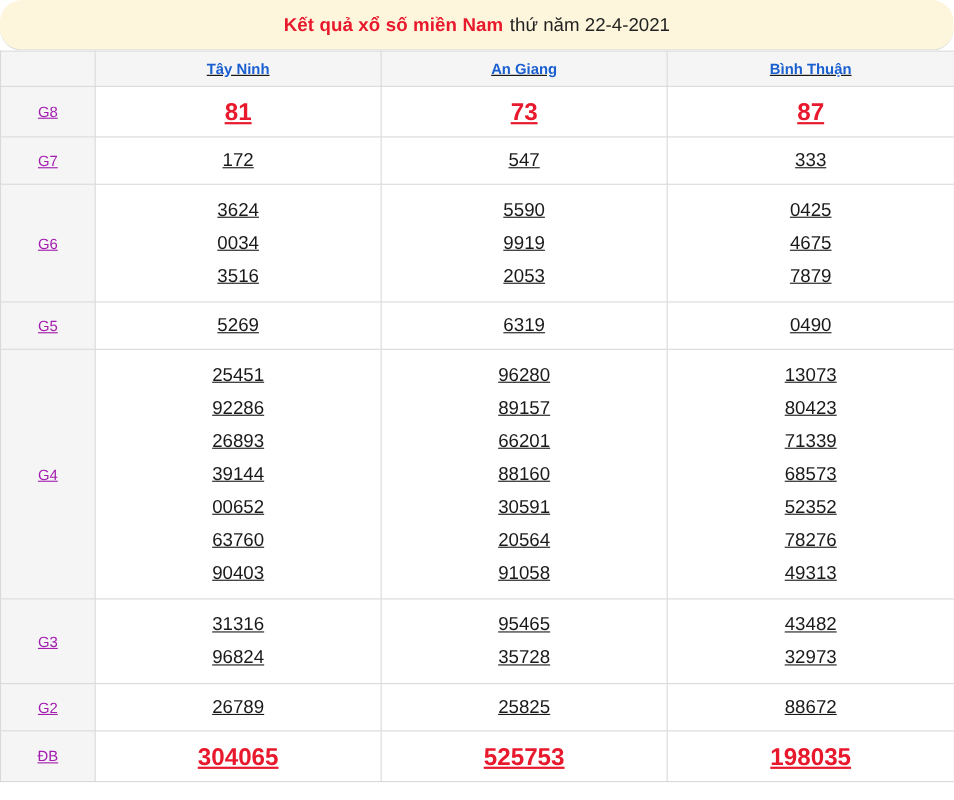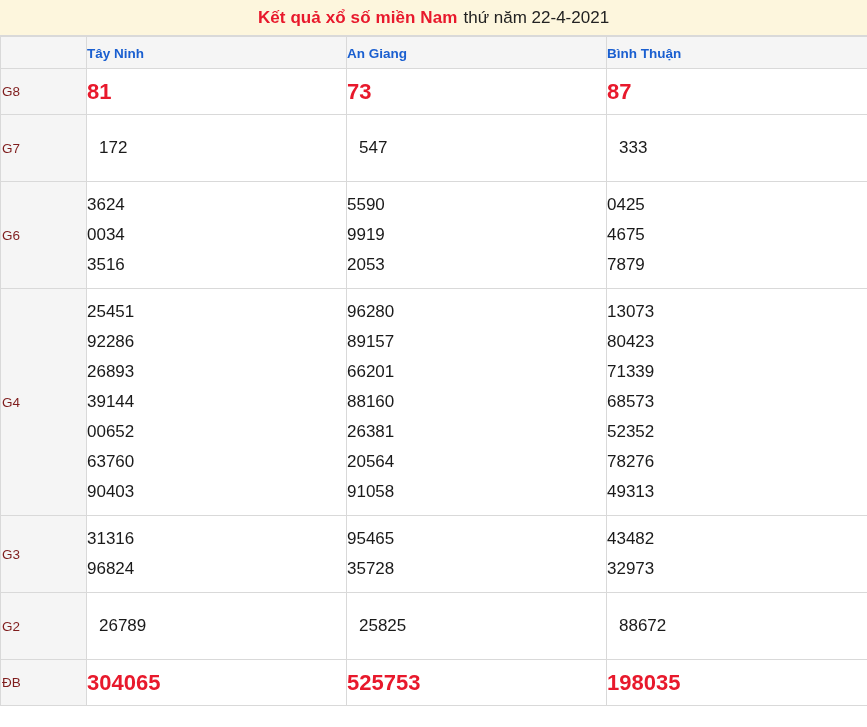--- a/index.html
+++ b/index.html
@@ -14,25 +14,26 @@
     overflow: hidden;
   }
   .page {
     width: 867px;
     position: relative;
   }
   
   .header {
     background: #fdf6dd;
     border-bottom: 1px solid #d9d9d9;
-    height: 36px;
+    height: 46px;
     display: flex;
     align-items: center;
     justify-content: center;
     box-sizing: border-box;
+    border-radius: 20px;
   }
   .header-title {
     font-size: 17px;
     font-weight: bold;
     color: #e8192c;
     letter-spacing: 0.1px;
   }
   .header-date {
     font-size: 17px;
     font-weight: normal;
@@ -40,43 +41,44 @@
     margin-left: 6px;
   }
   
   table.results {
     border-collapse: collapse;
     width: 867px;
     table-layout: fixed;
   }
   table.results td, table.results th {
     border: 1px solid #d9d9d9;
-    text-align: left;
+    text-align: center;
     vertical-align: middle;
     box-sizing: border-box;
+    text-decoration: underline;
   }
   col.prize-col { width: 86px; }
   col.prov-col  { width: 260px; }
   col.prov-col-last { width: 261px; }
 
   thead th {
     background: #f5f5f5;
     height: 32px;
     padding: 0;
   }
   .prov-name {
     color: #1a5fd0;
     font-size: 13.5px;
     font-weight: bold;
     text-decoration: none;
   }
   .prize-label {
     background: #f5f5f5;
     font-size: 13.5px;
-    color: #7f1d1d;
+    color: #a21caf;
     font-weight: normal;
   }
   .cell {
     background: #ffffff;
     font-size: 17px;
     color: #1a1a1a;
     padding: 8px 0;
     line-height: 30px;
     margin-top: 28px;
   }
@@ -95,21 +97,21 @@
   .row-db .cell {
     color: #e8192c;
     font-size: 22px;
     font-weight: bold;
     padding: 0;
     line-height: 44px;
     height: 46px;
   }
   .row-db .prize-label { height: 46px; font-weight: normal; }
   .row-simple .cell {
-    padding: 12px;
+    padding: 0;
     line-height: 42px;
     height: 42px;
   }
   .row-simple .prize-label { height: 42px; }
 </style>
 </head>
 <body>
 
 <div class="page">
 
@@ -167,38 +169,44 @@
           <span class="num">9919</span>
           <span class="num">2053</span>
         </td>
         <td class="cell">
           <span class="num">0425</span>
           <span class="num">4675</span>
           <span class="num">7879</span>
         </td>
       </tr>
 
+      <tr class="row-simple">
+        <td class="prize-label">G5</td>
+        <td class="cell">5269</td>
+        <td class="cell">6319</td>
+        <td class="cell">0490</td>
+      </tr>
 
       <tr>
         <td class="prize-label">G4</td>
         <td class="cell">
           <span class="num">25451</span>
           <span class="num">92286</span>
           <span class="num">26893</span>
           <span class="num">39144</span>
           <span class="num">00652</span>
           <span class="num">63760</span>
           <span class="num">90403</span>
         </td>
         <td class="cell">
           <span class="num">96280</span>
           <span class="num">89157</span>
           <span class="num">66201</span>
           <span class="num">88160</span>
-          <span class="num">26381</span>
+          <span class="num">30591</span>
           <span class="num">20564</span>
           <span class="num">91058</span>
         </td>
         <td class="cell">
           <span class="num">13073</span>
           <span class="num">80423</span>
           <span class="num">71339</span>
           <span class="num">68573</span>
           <span class="num">52352</span>
           <span class="num">78276</span>

